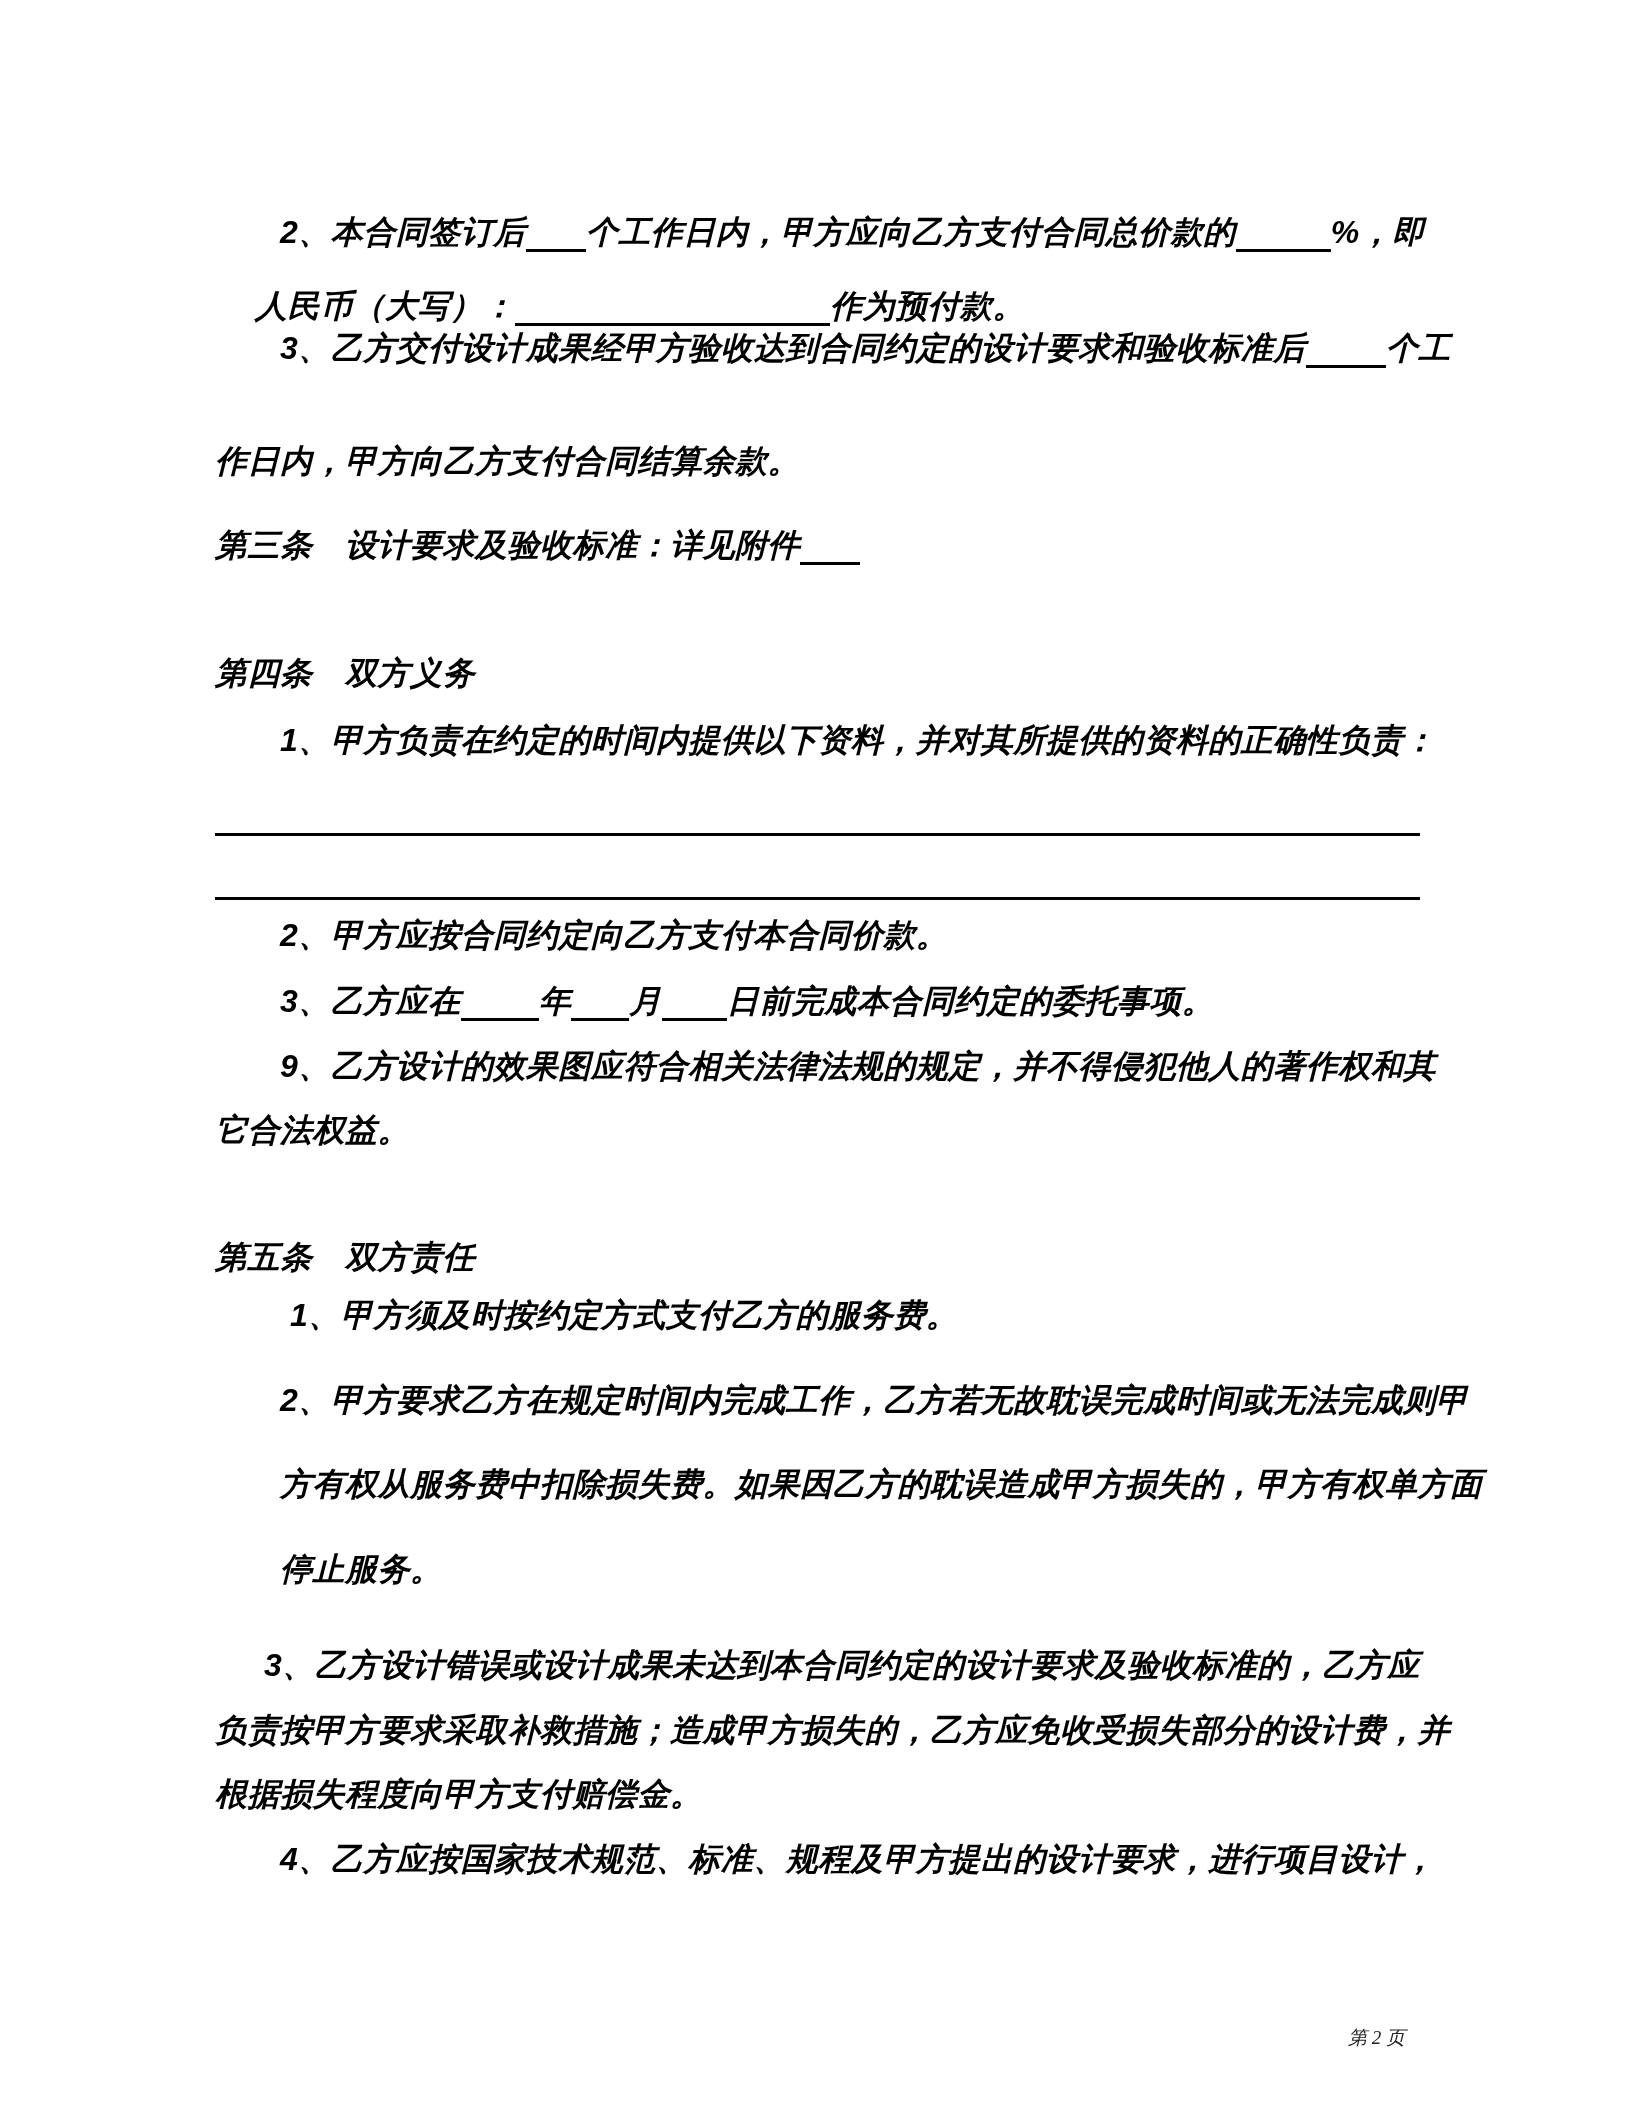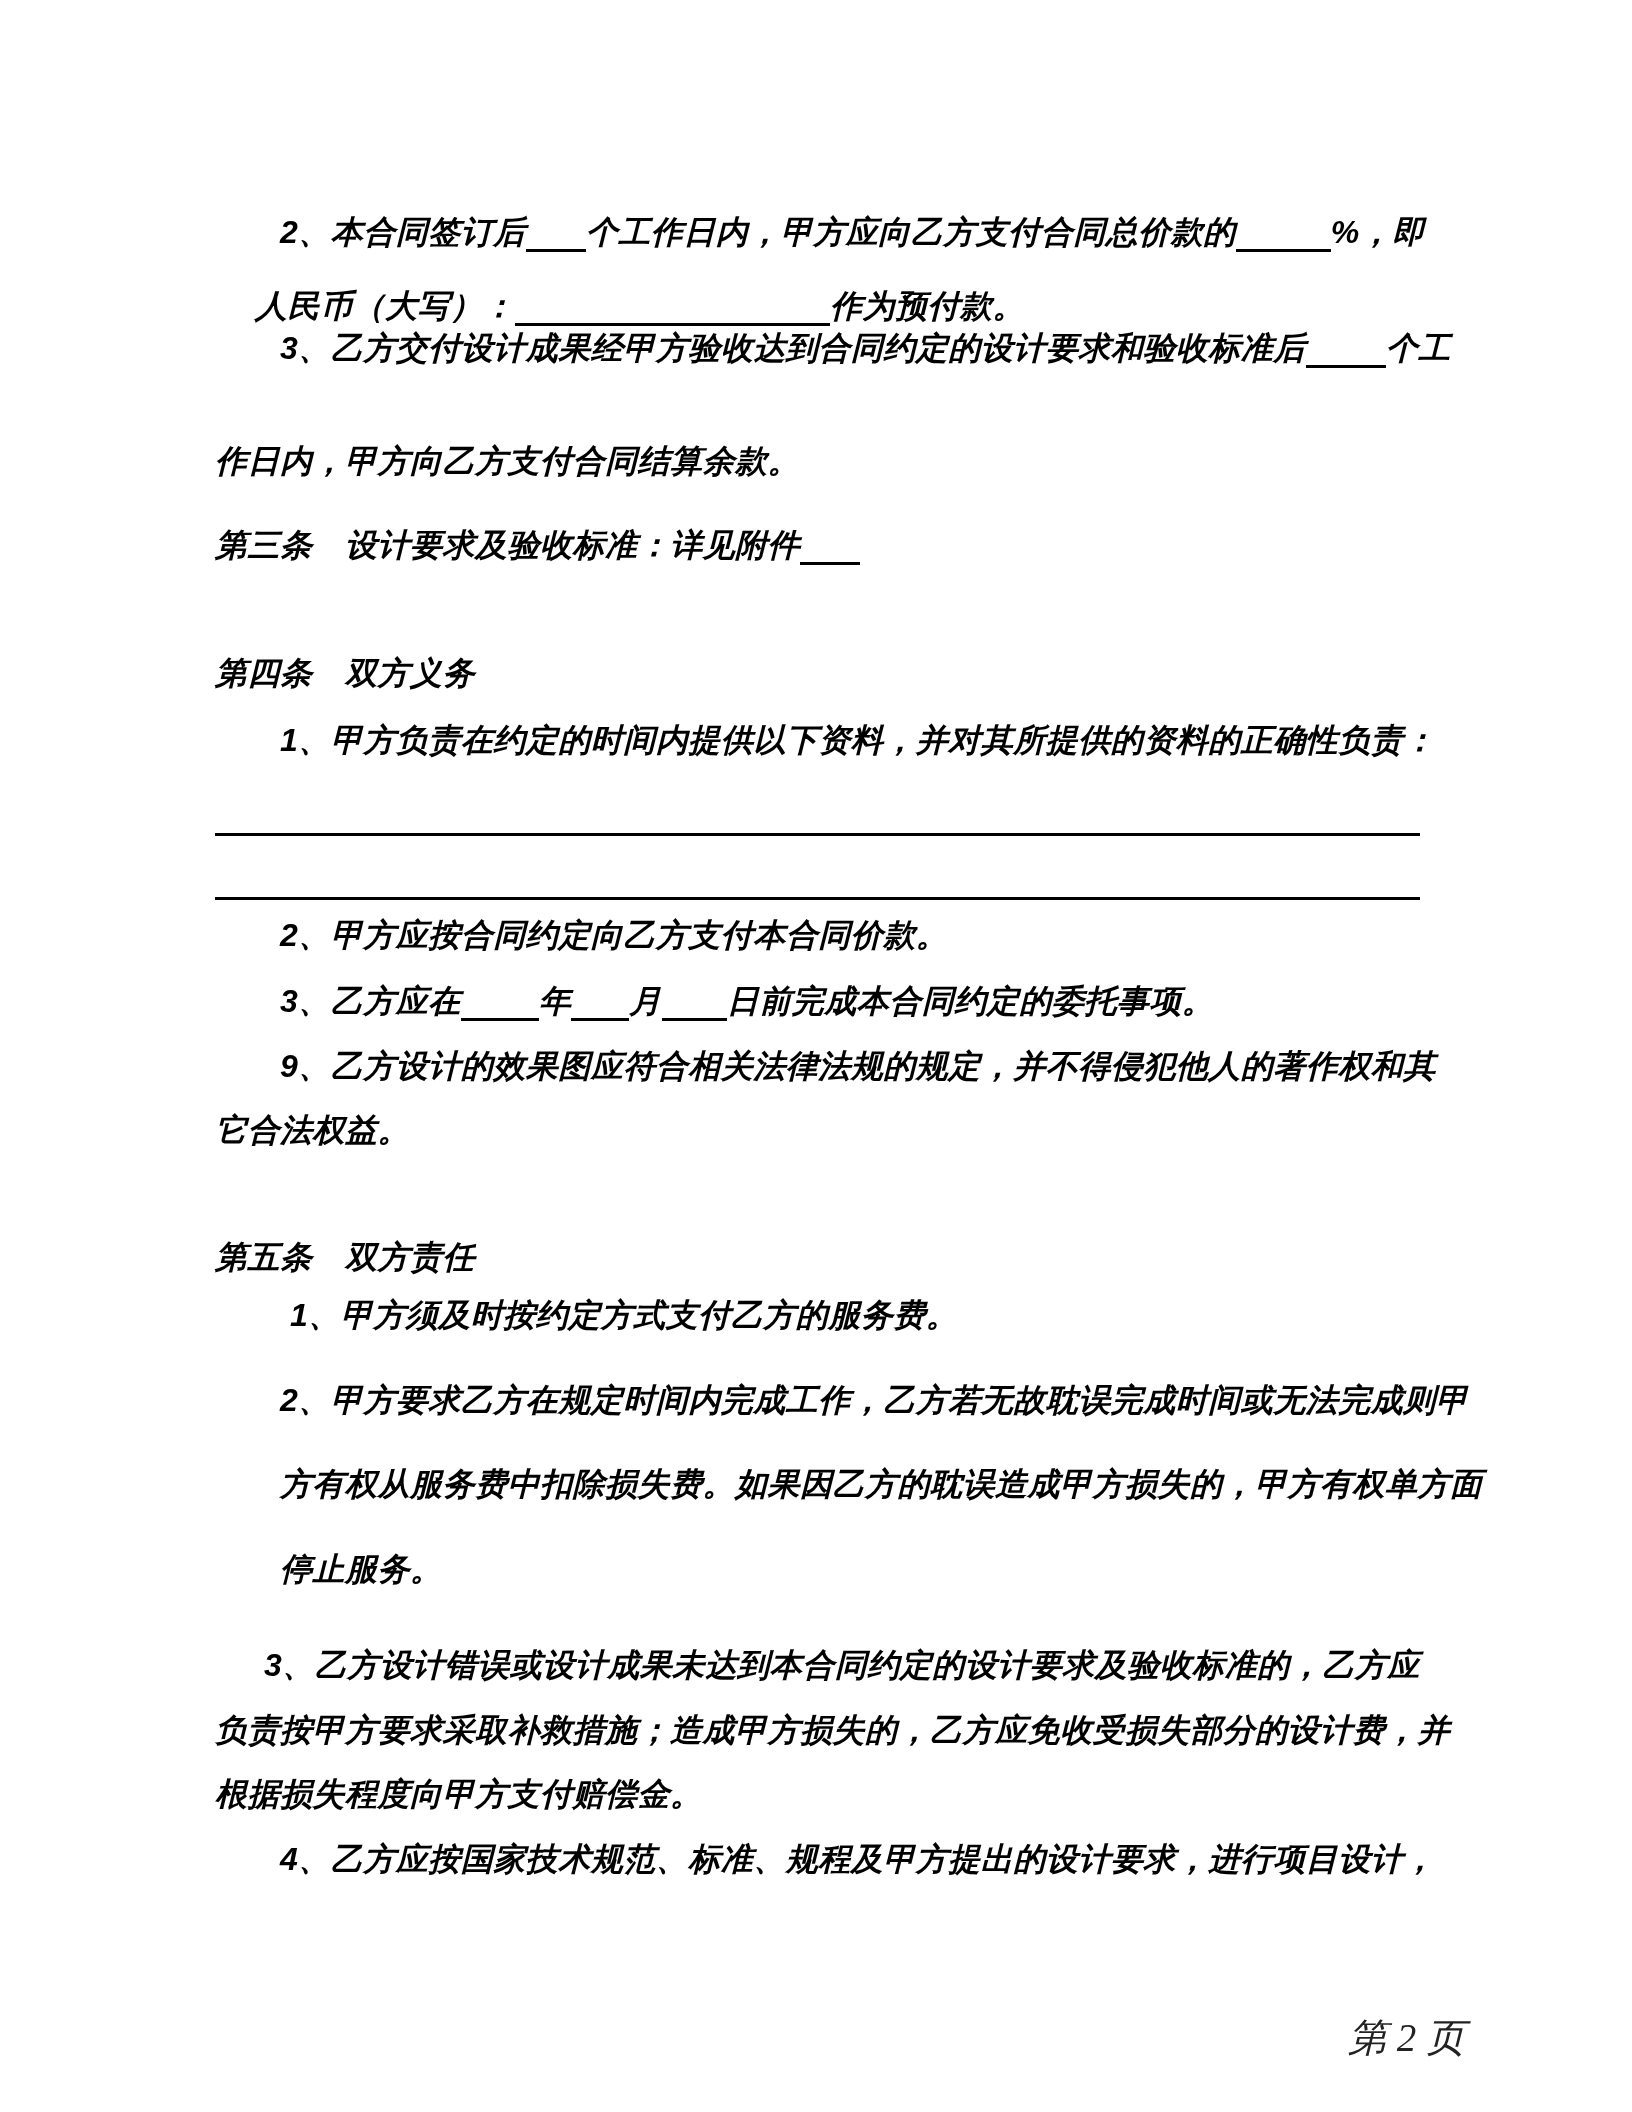--- a/index.html
+++ b/index.html
@@ -34,21 +34,21 @@
     border-bottom:3px solid #000;
   }
   .rule{
     position:absolute;
     height:0;
     border-top:3px solid #000;
   }
   .footer{
     position:absolute;
     font-family:"Liberation Serif","DejaVu Serif",serif;
-    font-size:39px;
+    font-size:19px;
     line-height:36px;
     color:#222222;
     white-space:pre;
   }
 </style>
 </head>
 <body>
 
 <div class="page">
   <div id="lines-layer">

